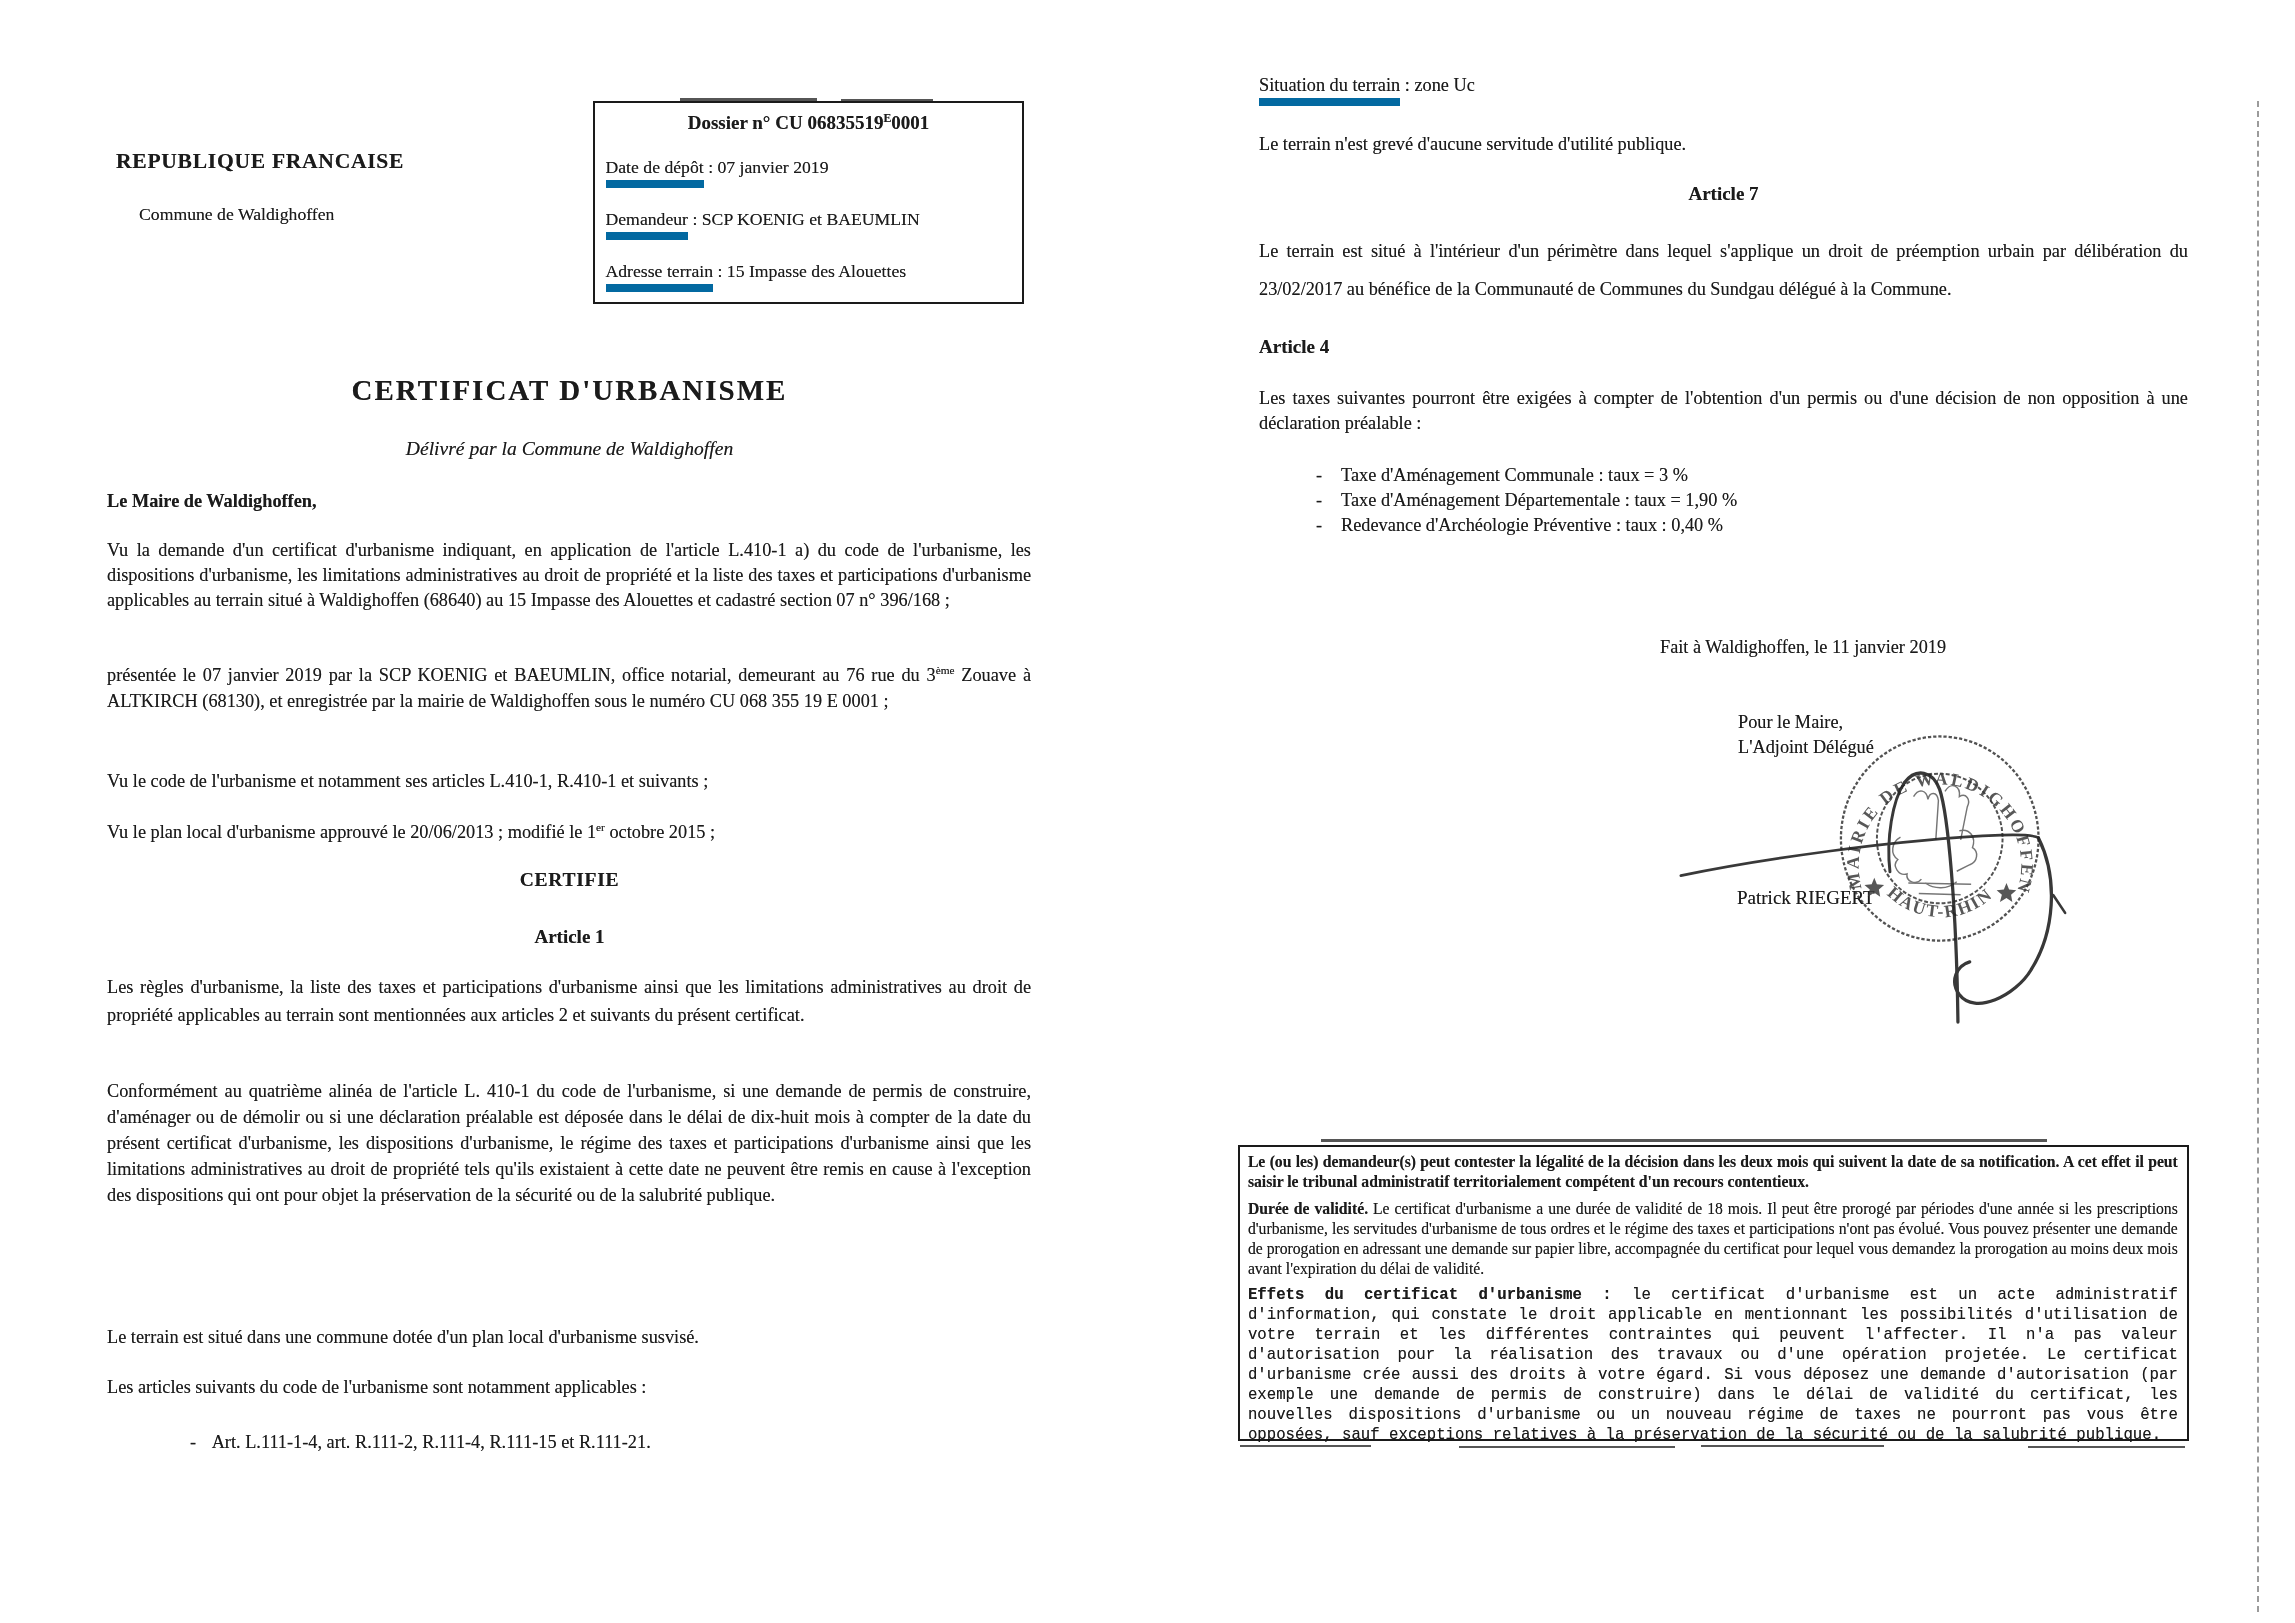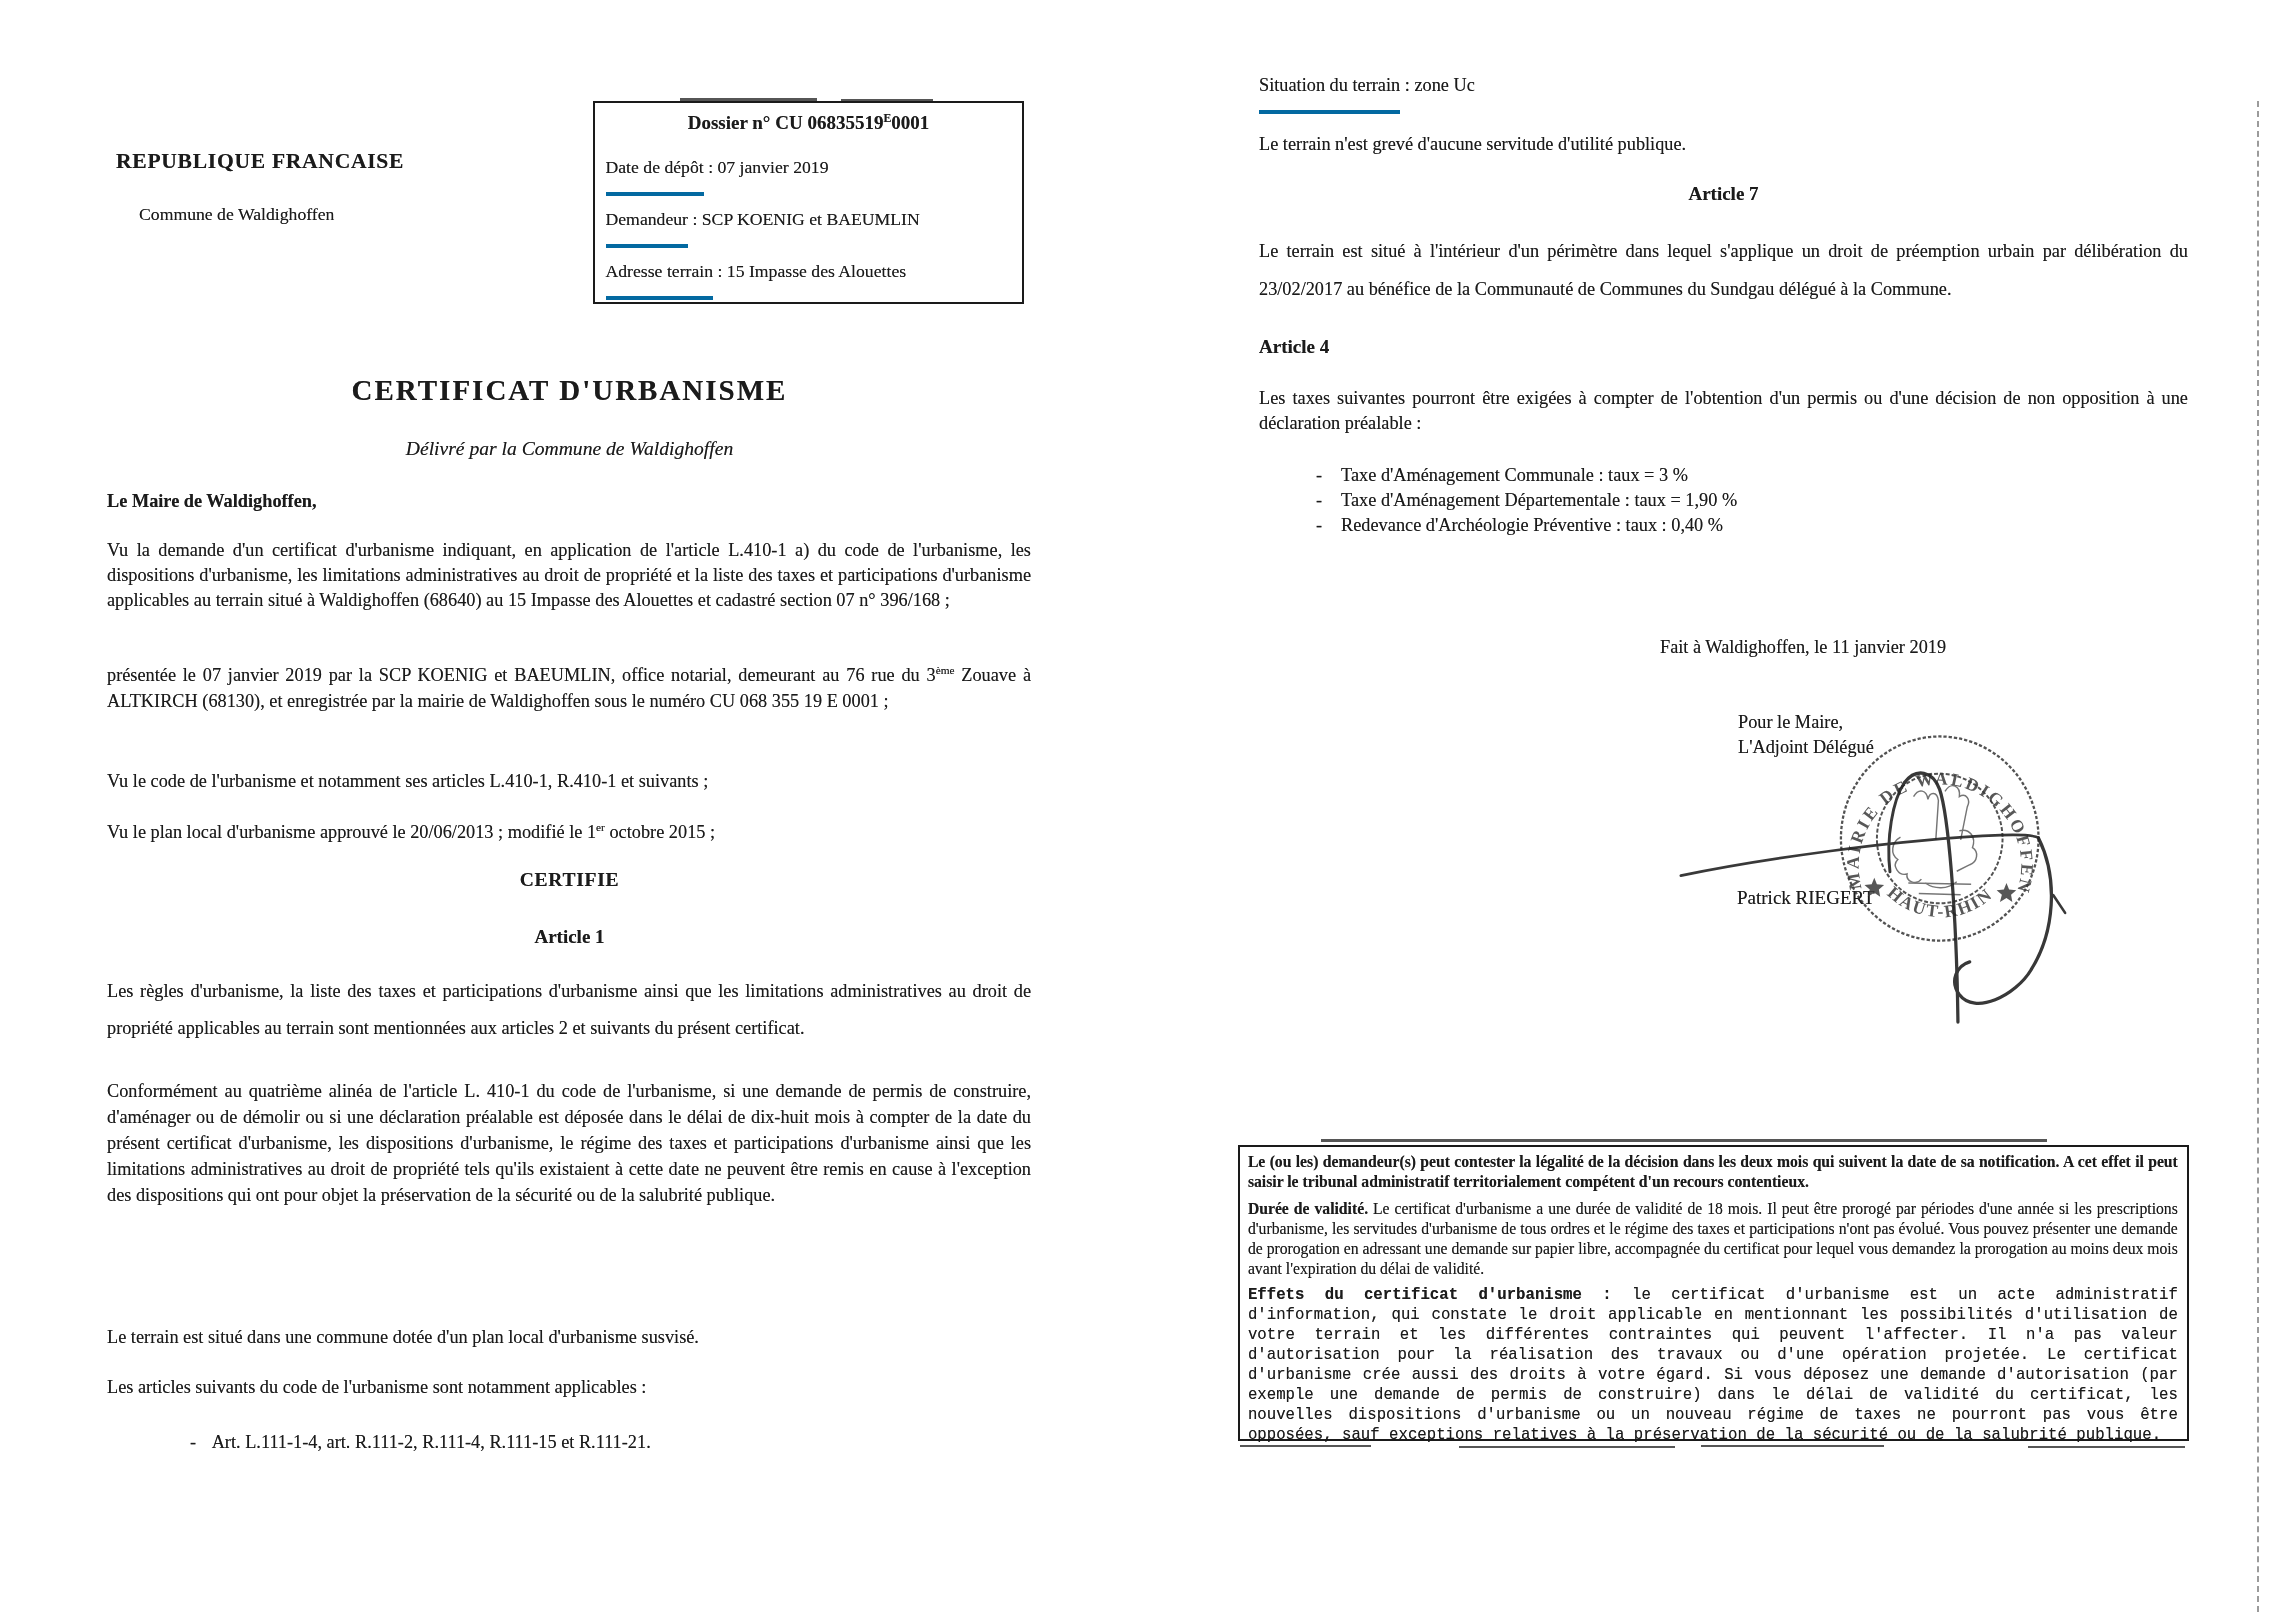--- a/index.html
+++ b/index.html
@@ -11,21 +11,21 @@
     color:#1b1b1b;
     overflow:hidden;
   }
   .abs{position:absolute;}
   .ink{text-shadow:0 0 0.4px rgba(0,0,0,0.5);}
   .b{font-weight:bold;}
   .i{font-style:italic;}
   .ctr{text-align:center;}
   .just{text-align:justify;}
   .body-txt{font-size:18.3px;line-height:25px;}
-  .ul2{border-bottom:4px solid #0369a1;padding-bottom:15px;}
+  .ul2{border-bottom:8px solid #0369a1;padding-bottom:3px;}
   sup.sp{font-size:0.62em;vertical-align:super;line-height:0;}
   
   .dossier-box{border:2.6px solid #1a1a1a;}
   
   .notice-box{border:2px solid #1a1a1a;box-sizing:border-box;padding:5.2px 9.2px 3.9px 7.9px;}
   .notice-box p{margin:0 0 6.5px 0;font-size:15.7px;line-height:20px;text-align:justify;}
   .notice-box p:last-child{margin-bottom:8px;font-family:Liberation Mono, monospace;}
   
   .streak{background:#2c2c2c;opacity:0.8;}
   .dotted-edge{border-left:2px dashed #5a5a5a;opacity:0.6;}
@@ -73,21 +73,21 @@
   <div class="abs ink body-txt" style="left:107px;top:769px;">Vu le code de l'urbanisme et notamment ses articles L.410-1, R.410-1 et suivants ;</div>
 
   <div class="abs ink body-txt" style="left:107px;top:820px;">
     <span>Vu le plan local d'urbanisme approuvé le 20/06/2013 ; modifié le 1</span><sup class="sp">er</sup><span> octobre 2015 ;</span>
   </div>
 
   <div class="abs ink b ctr" style="left:105px;top:869px;width:929px;font-size:19.6px;letter-spacing:0.7px;">CERTIFIE</div>
 
   <div class="abs ink b ctr" style="left:105px;top:926px;width:929px;font-size:19px;">Article 1</div>
 
-  <div class="abs ink body-txt just" style="left:107px;top:973px;width:924px;line-height:37px;">Les règles d'urbanisme, la liste des taxes et participations d'urbanisme ainsi que les limitations administratives au droit de propriété applicables au terrain sont mentionnées aux articles 2 et suivants du présent certificat.</div>
+  <div class="abs ink body-txt just" style="left:107px;top:973px;width:924px;line-height:28px;">Les règles d'urbanisme, la liste des taxes et participations d'urbanisme ainsi que les limitations administratives au droit de propriété applicables au terrain sont mentionnées aux articles 2 et suivants du présent certificat.</div>
 
   <div class="abs ink body-txt just" style="left:107px;top:1078px;width:924px;line-height:26px;">Conformément au quatrième alinéa de l'article L. 410-1 du code de l'urbanisme, si une demande de permis de construire, d'aménager ou de démolir ou si une déclaration préalable est déposée dans le délai de dix-huit mois à compter de la date du présent certificat d'urbanisme, les dispositions d'urbanisme, le régime des taxes et participations d'urbanisme ainsi que les limitations administratives au droit de propriété tels qu'ils existaient à cette date ne peuvent être remis en cause à l'exception des dispositions qui ont pour objet la préservation de la sécurité ou de la salubrité publique.</div>
 
 
   <div class="abs ink body-txt" style="left:107px;top:1325px;">Le terrain est situé dans une commune dotée d'un plan local d'urbanisme susvisé.</div>
 
   <div class="abs ink body-txt" style="left:107px;top:1375px;">Les articles suivants du code de l'urbanisme sont notamment applicables :</div>
 
   <div class="abs ink body-txt" style="left:190px;top:1430px;">
     <span>-</span>

